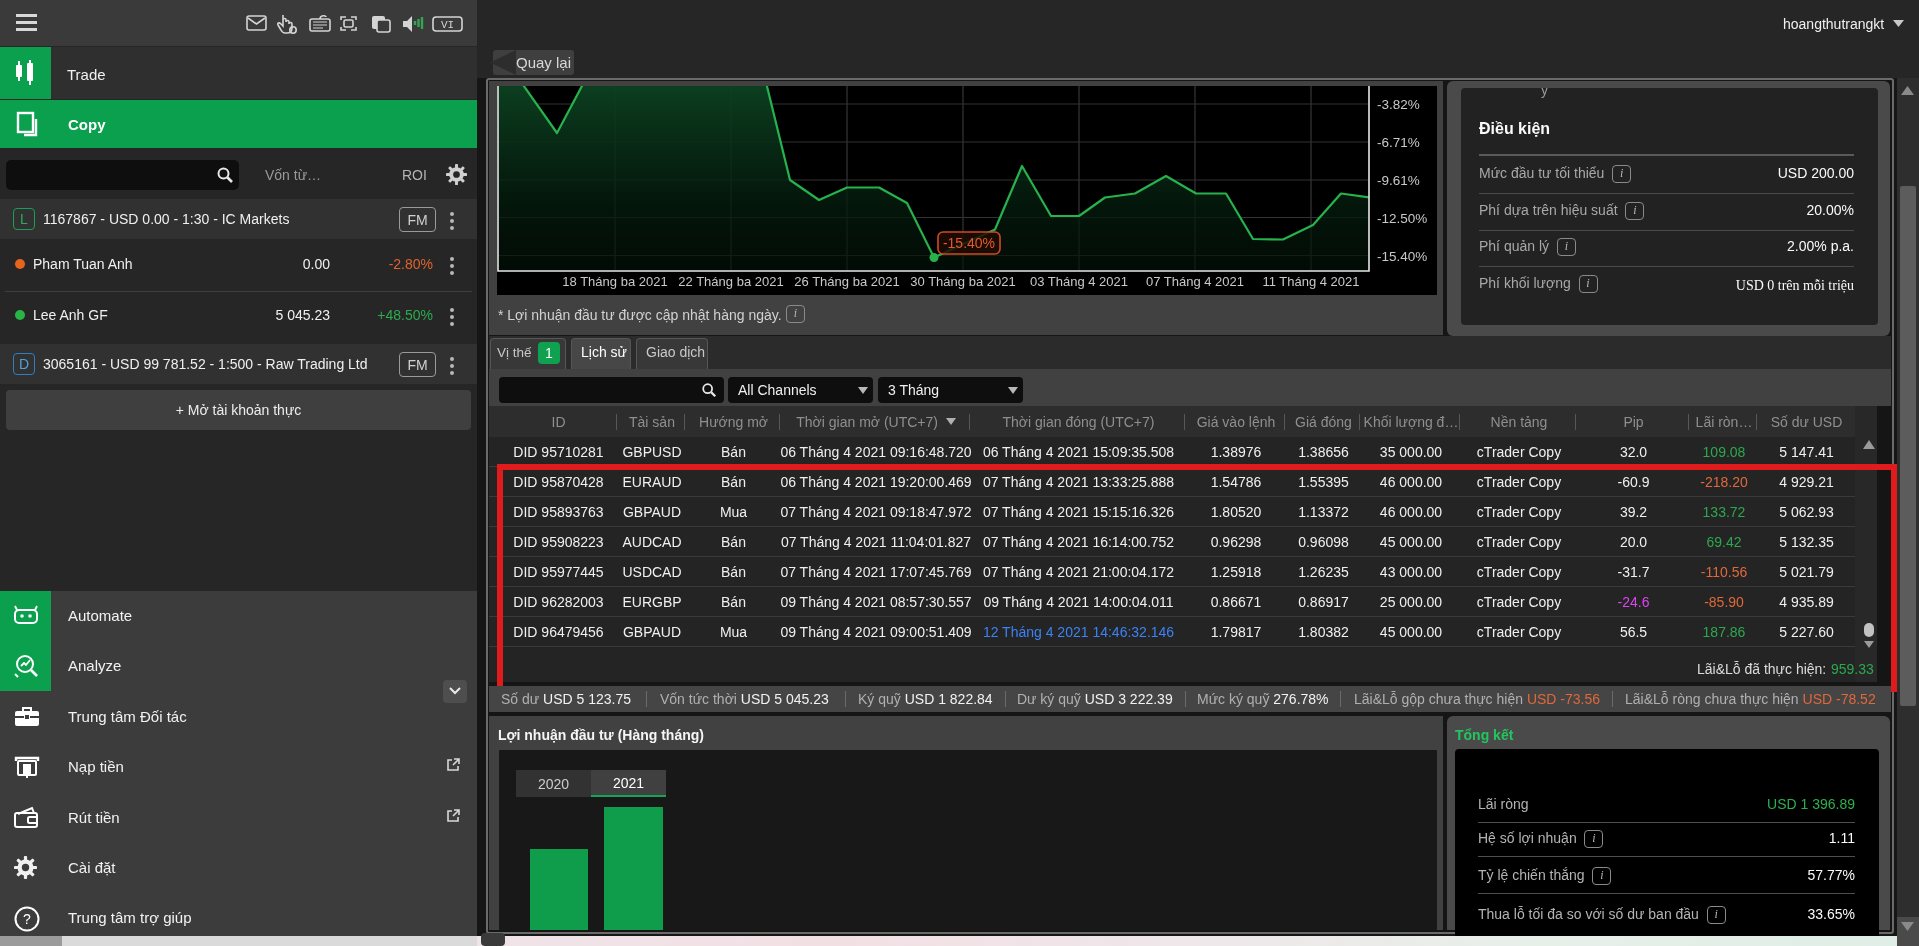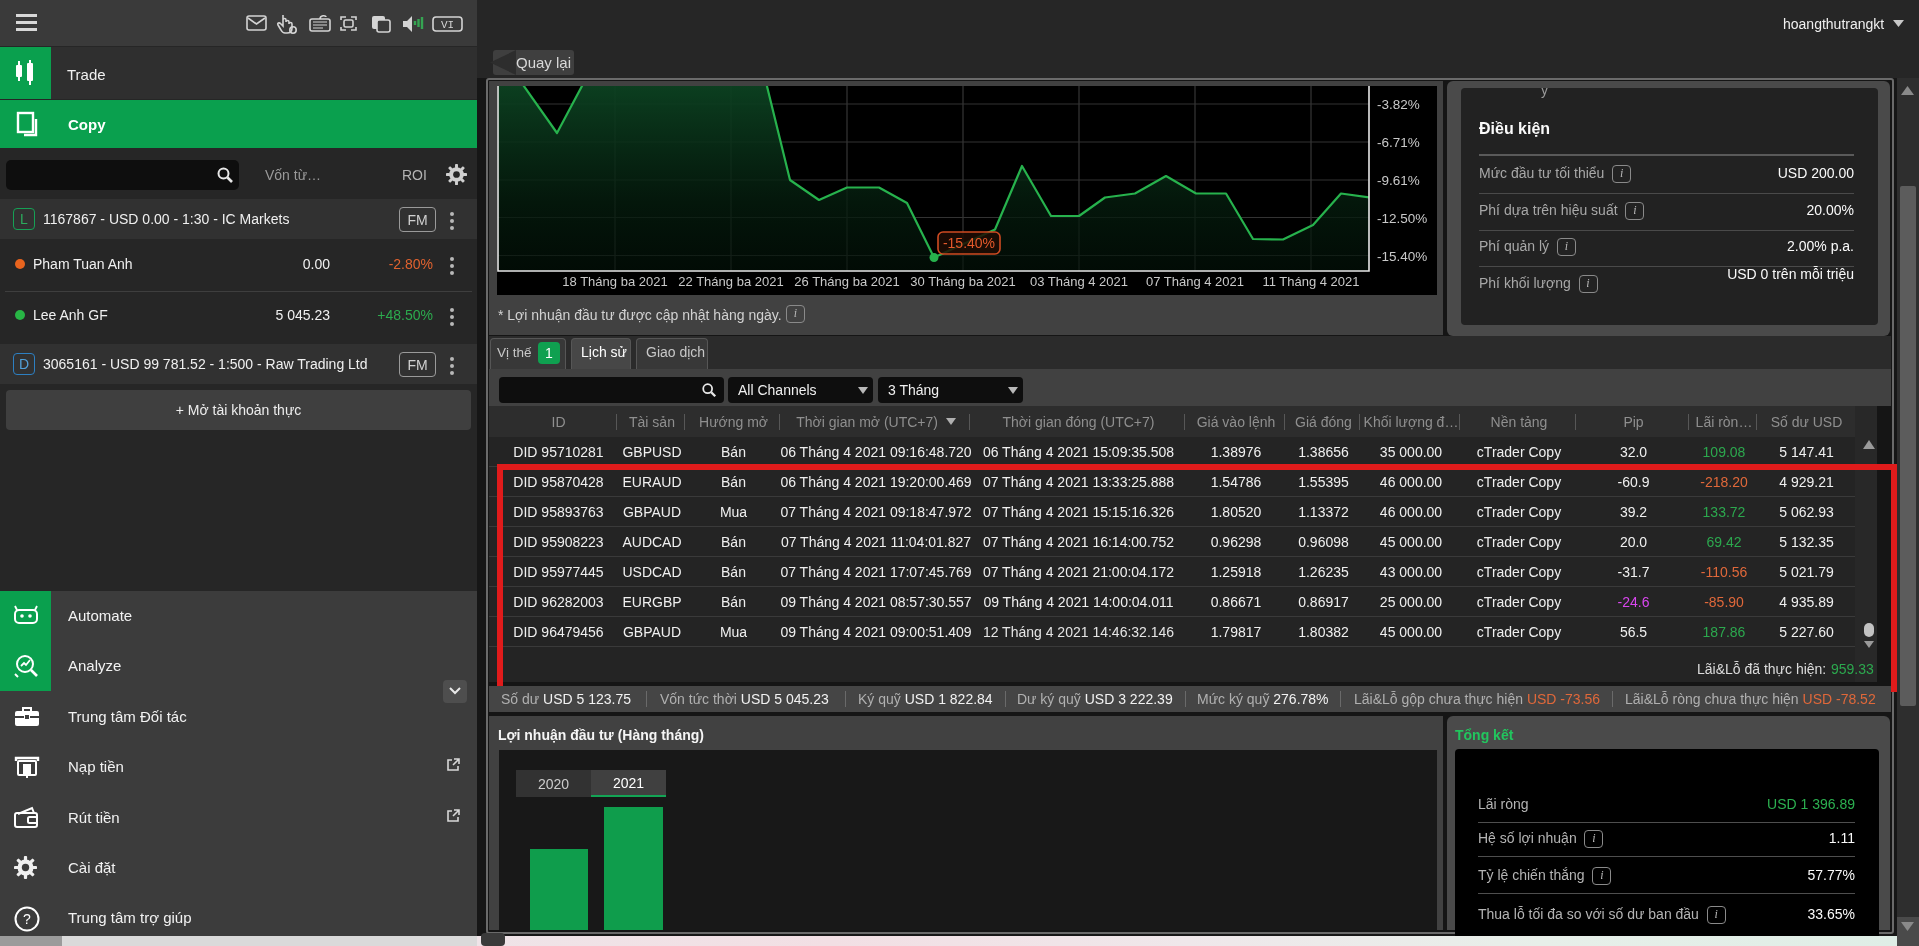--- a/index.html
+++ b/index.html
@@ -288,21 +288,21 @@
       <div style="position:absolute;left:18px;top:77px;color:#a8a8a8;">Mức đầu tư tối thiểu&nbsp;&nbsp;<span class="ibox">i</span></div>
       <div style="position:absolute;right:24px;top:77px;color:#fafafa;">USD 200.00</div>
       <div style="position:absolute;left:18px;right:24px;top:105px;height:1px;background:#4a4a4a;"></div>
       <div style="position:absolute;left:18px;top:114px;color:#a8a8a8;">Phí dựa trên hiệu suất&nbsp;&nbsp;<span class="ibox">i</span></div>
       <div style="position:absolute;right:24px;top:114px;color:#fafafa;">20.00%</div>
       <div style="position:absolute;left:18px;right:24px;top:142px;height:1px;background:#4a4a4a;"></div>
       <div style="position:absolute;left:18px;top:150px;color:#a8a8a8;">Phí quản lý&nbsp;&nbsp;<span class="ibox">i</span></div>
       <div style="position:absolute;right:24px;top:150px;color:#fafafa;">2.00% p.a.</div>
       <div style="position:absolute;left:18px;right:24px;top:178px;height:1px;background:#4a4a4a;"></div>
       <div style="position:absolute;left:18px;top:187px;color:#a8a8a8;">Phí khối lượng&nbsp;&nbsp;<span class="ibox">i</span></div>
-      <div style="position:absolute;right:24px;top:178px;color:#fafafa;">USD 0 trên mỗi triệu</div>
+      <div style="position:absolute;right:24px;top:190px;color:#fafafa;font-family:Liberation Serif, serif;">USD 0 trên mỗi triệu</div>
     </div>
 
   
   <div class="abs" style="left:489px;top:336px;width:1402px;height:33px;background:#2b2b2b;"></div>
   <div class="abs" style="left:490px;top:338px;width:76px;height:31px;background:#383838;border:1px solid #565656;border-bottom:none;border-radius:4px 4px 0 0;"></div>
   <div class="abs" style="left:497px;top:345px;color:#c8c8c8;font-size:13.5px;">Vị thế</div>
   <div class="abs" style="left:538px;top:342px;width:22px;height:22px;background:#0fa050;border-radius:4px;color:#fff;display:flex;align-items:center;justify-content:center;font-size:14px;">1</div>
   <div class="abs" style="left:571px;top:338px;width:60px;height:33px;background:#474747;border:1px solid #565656;border-bottom:none;border-radius:4px 4px 0 0;"></div>
   <div class="abs" style="left:581px;top:344px;color:#fff;">Lịch sử</div>
   <div class="abs" style="left:636px;top:338px;width:72px;height:31px;background:#383838;border:1px solid #565656;border-bottom:none;border-radius:4px 4px 0 0;"></div>
@@ -442,21 +442,21 @@
         <div class="tcell" style="left:972px;width:116px;color:#f0f0f0;">cTrader Copy</div>
         <div class="tcell" style="left:1088px;width:113px;color:#d946ef;">-24.6</div>
         <div class="tcell" style="left:1201px;width:68px;color:#e0683a;">-85.90</div>
         <div class="tcell" style="left:1269px;width:97px;color:#f0f0f0;">4 935.89</div>
       </div>
       <div class="trow" style="top:180px;">
         <div class="tcell" style="left:10px;width:119px;color:#f0f0f0;">DID 96479456</div>
         <div class="tcell" style="left:129px;width:68px;color:#f0f0f0;">GBPAUD</div>
         <div class="tcell" style="left:197px;width:95px;color:#f0f0f0;">Mua</div>
         <div class="tcell" style="left:292px;width:190px;color:#f0f0f0;">09 Tháng 4 2021 09:00:51.409</div>
-        <div class="tcell" style="left:482px;width:215px;color:#e5e5e5;">12 Tháng 4 2021 14:46:32.146</div>
+        <div class="tcell" style="left:482px;width:215px;color:#3b82f6;">12 Tháng 4 2021 14:46:32.146</div>
         <div class="tcell" style="left:697px;width:100px;color:#f0f0f0;">1.79817</div>
         <div class="tcell" style="left:797px;width:75px;color:#f0f0f0;">1.80382</div>
         <div class="tcell" style="left:872px;width:100px;color:#f0f0f0;">45 000.00</div>
         <div class="tcell" style="left:972px;width:116px;color:#f0f0f0;">cTrader Copy</div>
         <div class="tcell" style="left:1088px;width:113px;color:#f0f0f0;">56.5</div>
         <div class="tcell" style="left:1201px;width:68px;color:#2ca84e;">187.86</div>
         <div class="tcell" style="left:1269px;width:97px;color:#f0f0f0;">5 227.60</div>
       </div>
     </div>
   <div class="abs nw" style="left:1697px;top:661px;color:#dcdcdc;">Lãi&amp;Lỗ đã thực hiện:</div>

